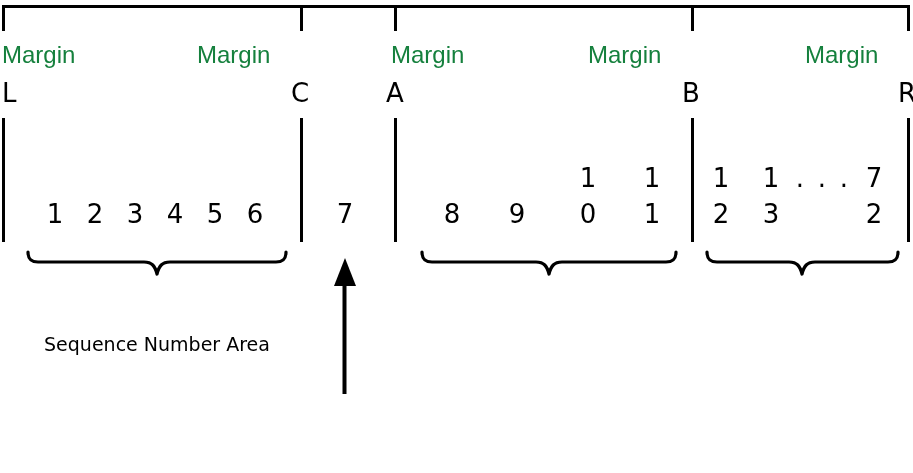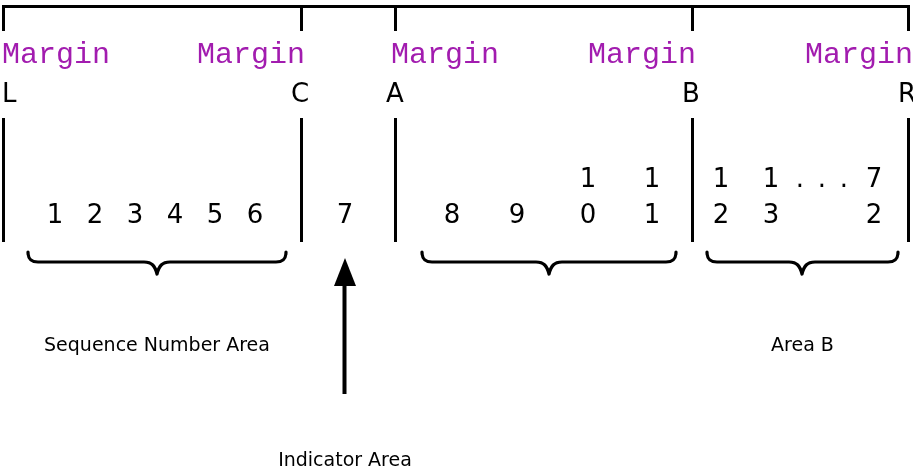--- a/index.html
+++ b/index.html
@@ -22,24 +22,24 @@
     background: #000000;
     height: 3px;
   }
   .rule-v {
     position: absolute;
     background: #000000;
     width: 3px;
   }
   .margin-word {
     position: absolute;
-    font-family: Liberation Mono, monospace;
-    font-size: 30px;
+    font-family: Liberation Sans, sans-serif;
+    font-size: 24px;
     line-height: 30px;
-    color: #a21caf;
+    color: #15803d;
     white-space: nowrap;
   }
   .margin-letter {
     position: absolute;
     font-family: "DejaVu Sans", sans-serif;
     font-size: 26px;
     line-height: 26px;
     color: #000000;
     white-space: nowrap;
   }
@@ -200,17 +200,15 @@
   <div class="arrow" style="left:330px; top:256px;">
     <svg width="30" height="140" viewBox="0 0 30 140" fill="#000000">
       <polygon points="15,2 26,30 4,30"></polygon>
       <rect x="12.5" y="26" width="4" height="112"></rect>
     </svg>
   </div>
 
   <div class="caption" style="left:7px; top:335px; width:300px;">Sequence Number Area</div>
 
 
-  <div class="caption" style="left:705px; top:335px; width:195px;">Area B</div>
-
-  <div class="caption" style="left:245px; top:450px; width:200px;">Indicator Area</div>
+
 
 </div>
 
 </body></html>

